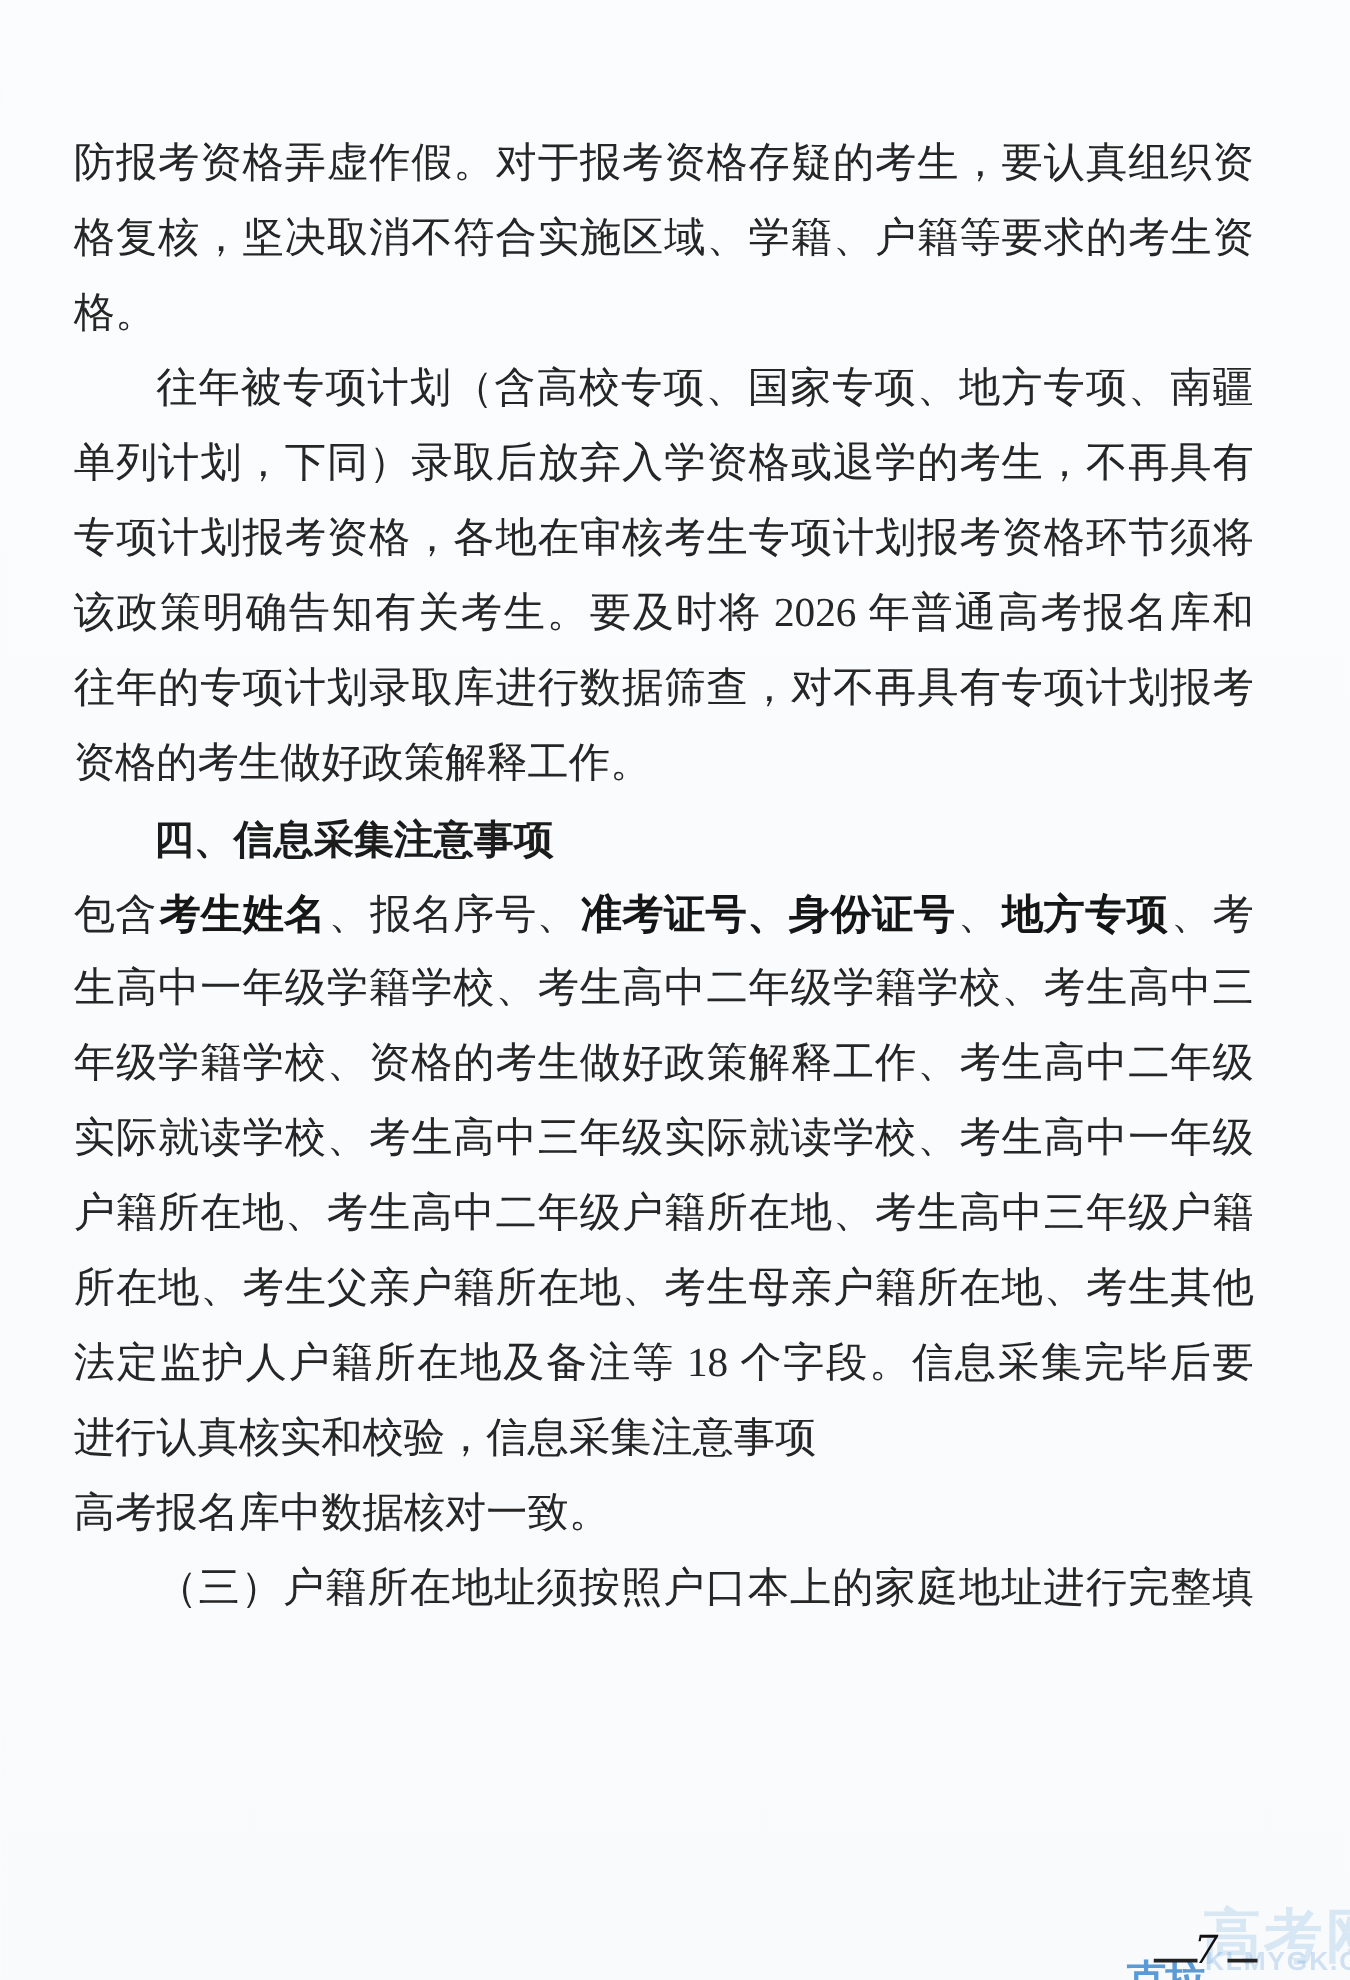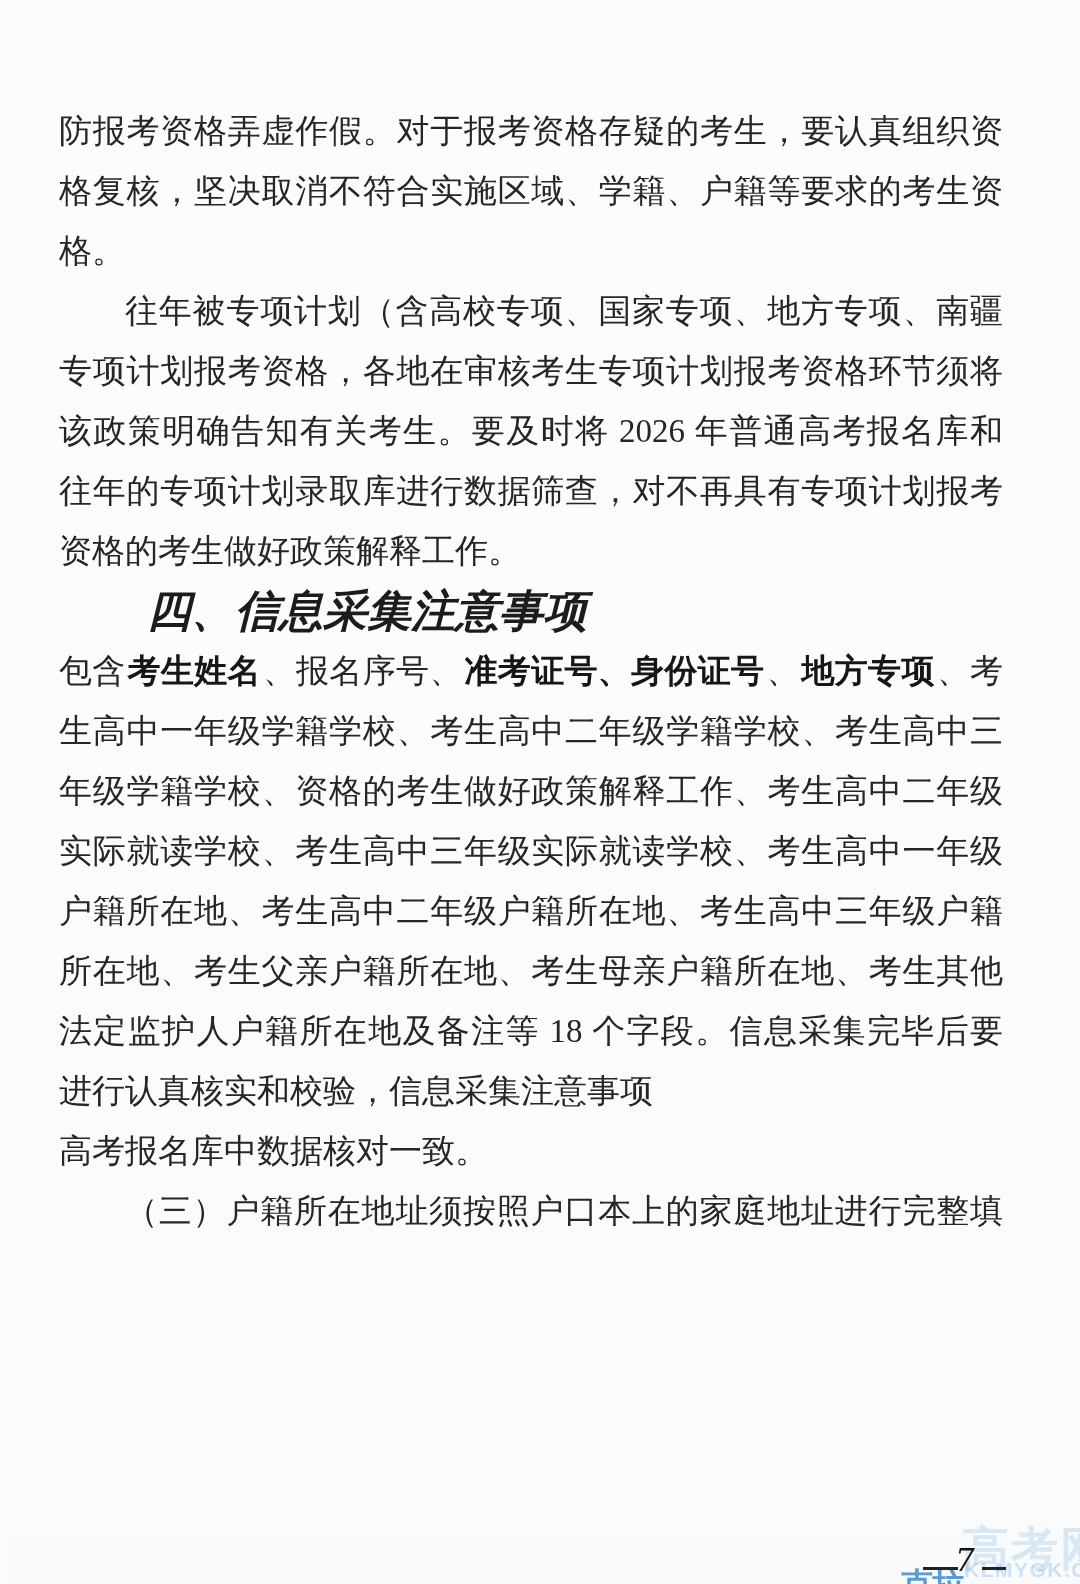--- a/index.html
+++ b/index.html
@@ -31,23 +31,22 @@
   }
   .line.justify {
     text-align: justify;
     text-align-last: justify;
     text-justify: inter-character;
   }
   .line.indent { text-indent: 2em; font-family: Liberation Serif, serif; }
   .line.heading {
     font-family: "Liberation Sans", "DejaVu Sans", sans-serif;
     font-weight: 700;
-    font-size: 44px;
+    font-size: 32px;
     color: #1c1c1c;
-    font-style: italic;
   }
   .seg { font-weight: inherit; }
   .seg.bold {
     font-family: "Liberation Sans", "DejaVu Sans", sans-serif;
     font-weight: 700;
     color: #161616;
   }
   
   .ghost-name {
     position: absolute;
@@ -106,20 +105,21 @@
 </head>
 <body>
 
 <div class="page">
 
   <div class="content" id="content">
       <div class="line justify"><span class="seg">防报考资格弄虚作假。对于报考资格存疑的考生，要认真组织资</span></div>
       <div class="line justify"><span class="seg">格复核，坚决取消不符合实施区域、学籍、户籍等要求的考生资</span></div>
       <div class="line"><span class="seg">格。</span></div>
       <div class="line justify indent"><span class="seg">往年被专项计划（含高校专项、国家专项、地方专项、南疆</span></div>
+      <div class="line justify"><span class="seg">单列计划，下同）录取后放弃入学资格或退学的考生，不再具有</span></div>
       <div class="line justify"><span class="seg">专项计划报考资格，各地在审核考生专项计划报考资格环节须将</span></div>
       <div class="line justify"><span class="seg">该政策明确告知有关考生。要及时将 2026 年普通高考报名库和</span></div>
       <div class="line justify"><span class="seg">往年的专项计划录取库进行数据筛查，对不再具有专项计划报考</span></div>
       <div class="line"><span class="seg">资格的考生做好政策解释工作。</span></div>
       <div class="line indent heading"><span class="seg">四、信息采集注意事项</span></div>
       <div class="line justify"><span class="seg">包含</span><span class="seg bold">考生姓名</span><span class="seg">、报名序号、</span><span class="seg bold">准考证号、身份证号</span><span class="seg">、</span><span class="seg bold">地方专项</span><span class="seg">、考</span></div>
       <div class="line justify"><span class="seg">生高中一年级学籍学校、考生高中二年级学籍学校、考生高中三</span></div>
       <div class="line justify"><span class="seg">年级学籍学校、资格的考生做好政策解释工作、考生高中二年级</span></div>
       <div class="line justify"><span class="seg">实际就读学校、考生高中三年级实际就读学校、考生高中一年级</span></div>
       <div class="line justify"><span class="seg">户籍所在地、考生高中二年级户籍所在地、考生高中三年级户籍</span></div>

